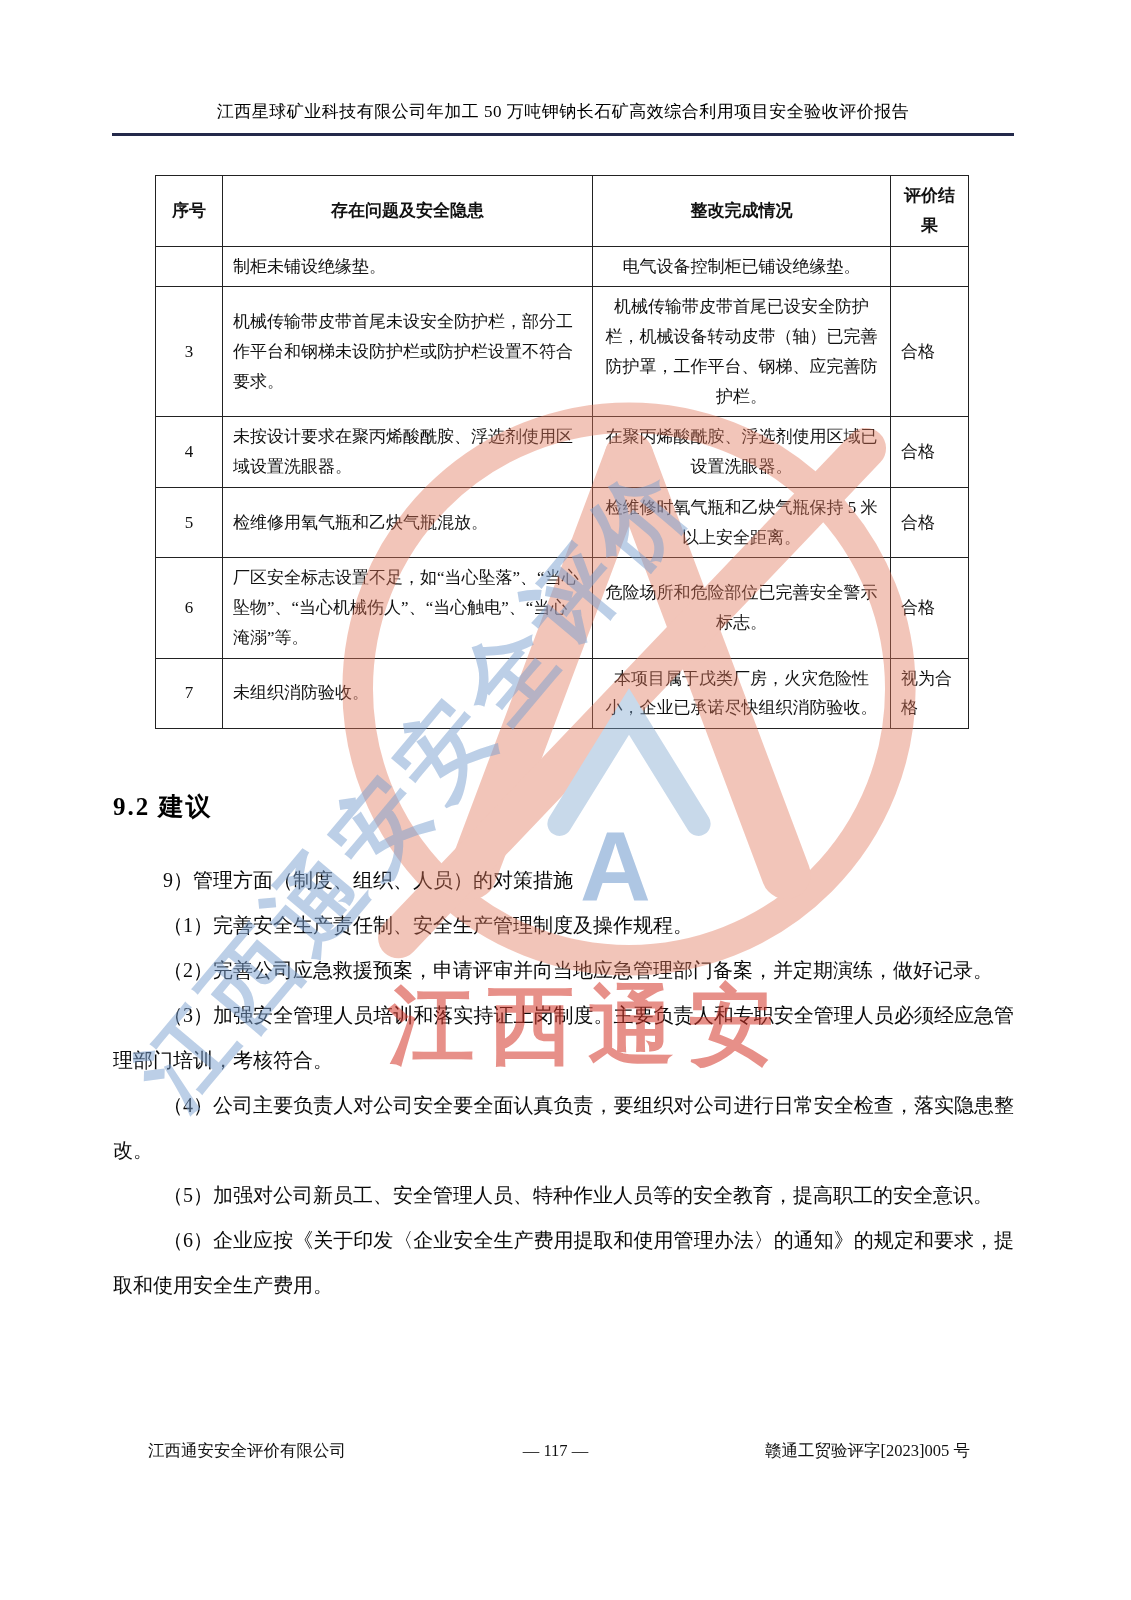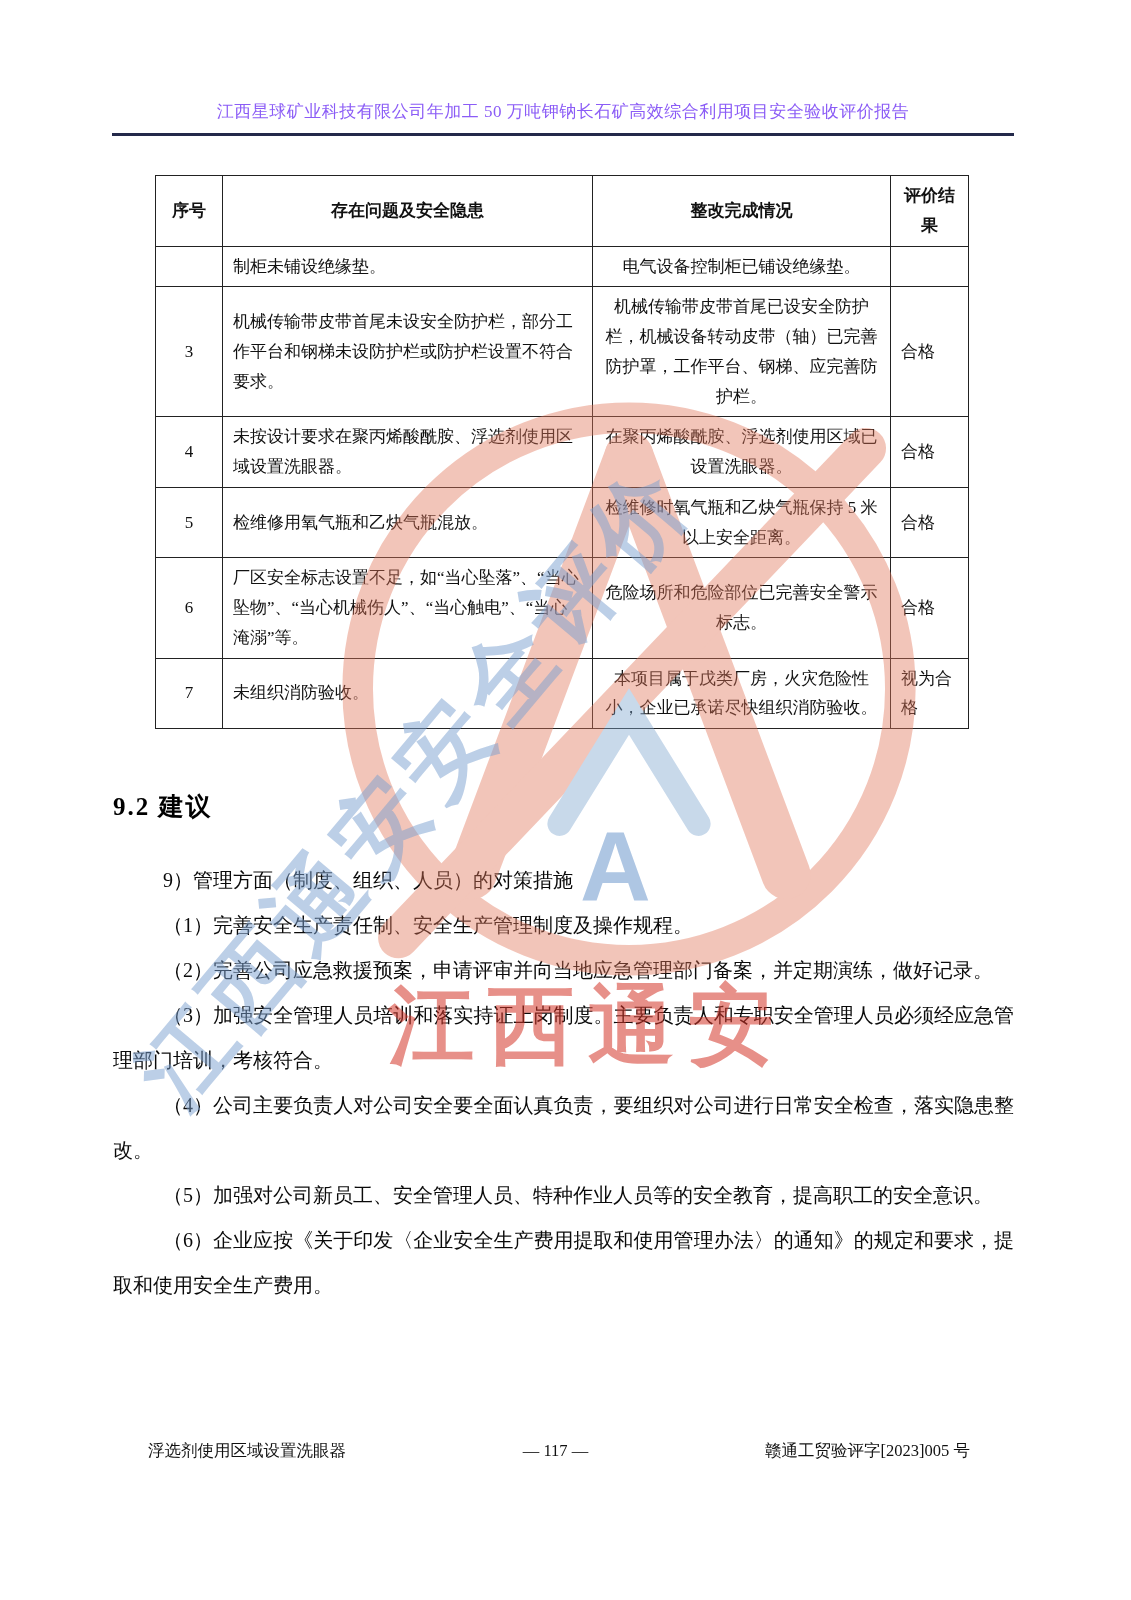--- a/index.html
+++ b/index.html
@@ -16,21 +16,21 @@
   }
 
   
   .doc-header {
     position: absolute;
     top: 100px;
     left: 112px;
     width: 902px;
     text-align: center;
     font-size: 17px;
-    color: #8b5cf6;
+    color: #000000;
     padding-bottom: 10px;
     border-bottom: 3px solid #23294a;
     letter-spacing: 0.5px;
   }
 
   
   .doc-table {
     position: absolute;
     top: 175px;
     left: 155px;
@@ -215,21 +215,21 @@
     <p>9）管理方面（制度、组织、人员）的对策措施</p>
     <p>（1）完善安全生产责任制、安全生产管理制度及操作规程。</p>
     <p>（2）完善公司应急救援预案，申请评审并向当地应急管理部门备案，并定期演练，做好记录。</p>
     <p>（3）加强安全管理人员培训和落实持证上岗制度。主要负责人和专职安全管理人员必须经应急管理部门培训，考核符合。</p>
     <p>（4）公司主要负责人对公司安全要全面认真负责，要组织对公司进行日常安全检查，落实隐患整改。</p>
     <p>（5）加强对公司新员工、安全管理人员、特种作业人员等的安全教育，提高职工的安全意识。</p>
     <p>（6）企业应按《关于印发〈企业安全生产费用提取和使用管理办法〉的通知》的规定和要求，提取和使用安全生产费用。</p>
   </div>
 
   <div class="doc-footer">
-    <span>浮选剂使用区域设置洗眼器</span>
+    <span>江西通安安全评价有限公司</span>
     <span>— 117 —</span>
     <span>赣通工贸验评字[2023]005 号</span>
   </div>
 
   <div class="watermark-layer">
     <svg class="wm-stamp" viewBox="0 0 600 600" aria-hidden="true">
       <circle cx="300" cy="300" r="266" fill="none" stroke="#e2765a" stroke-width="30"></circle>
       <path d="M300 72 L146 482" stroke="#e2765a" stroke-width="48" fill="none" stroke-linecap="round"></path>
       <path d="M300 72 L454 482" stroke="#e2765a" stroke-width="48" fill="none" stroke-linecap="round"></path>
       <path d="M74 544 L532 64" stroke="#e2765a" stroke-width="40" fill="none" stroke-linecap="round"></path>

